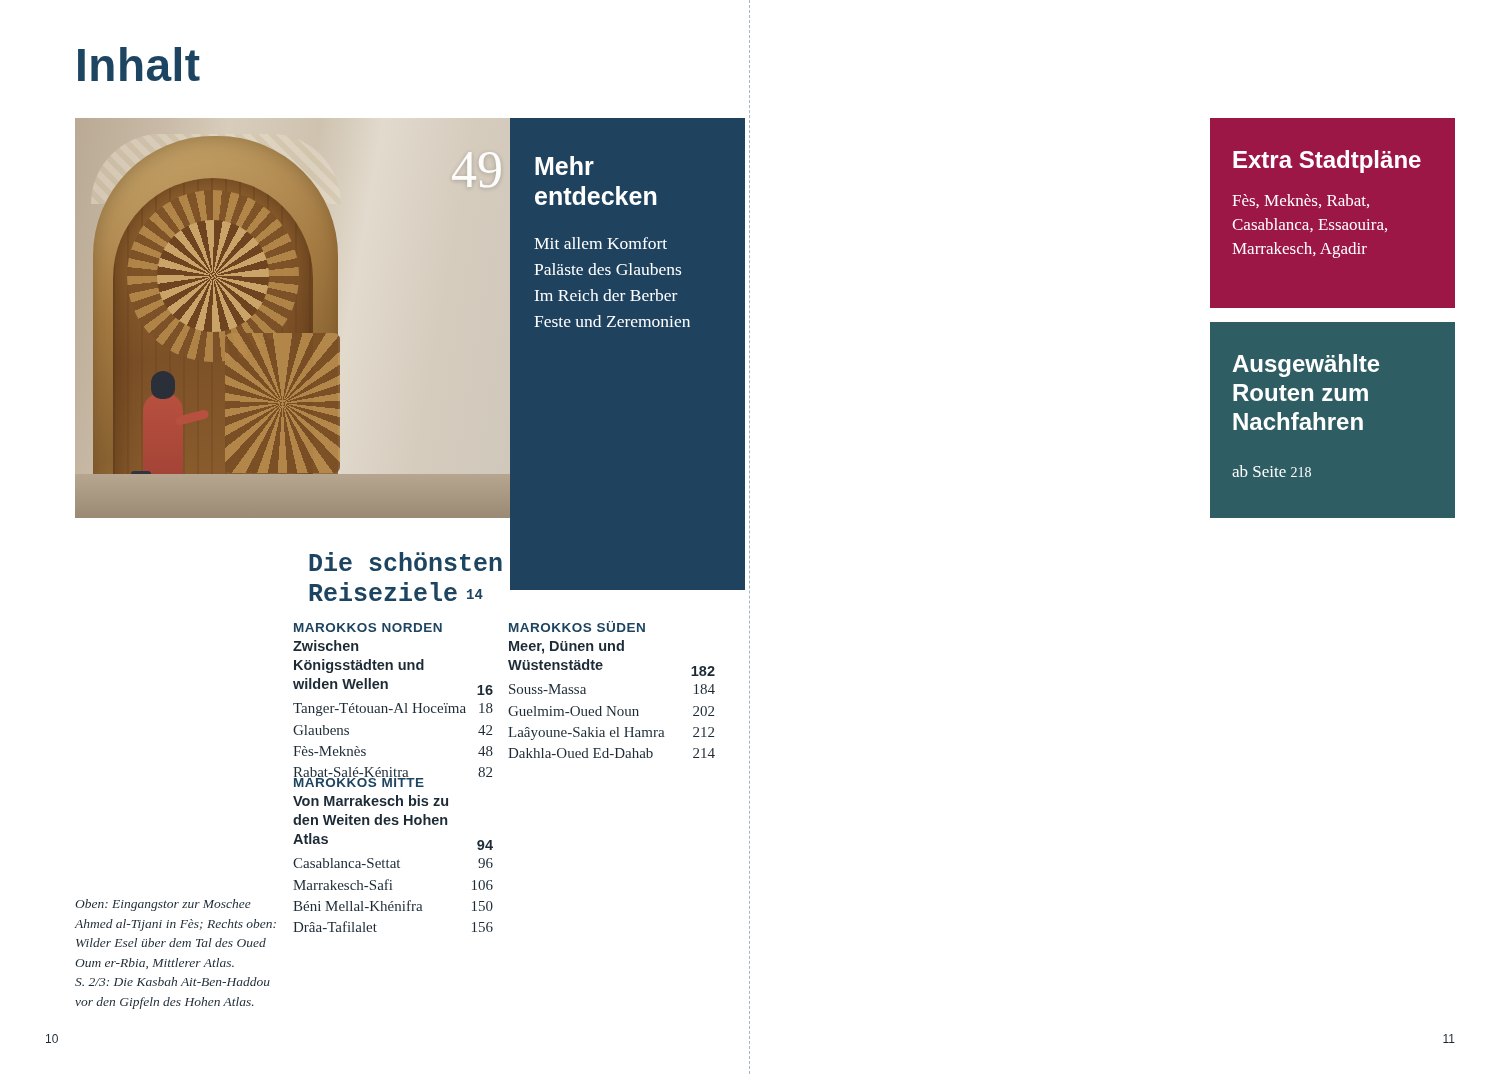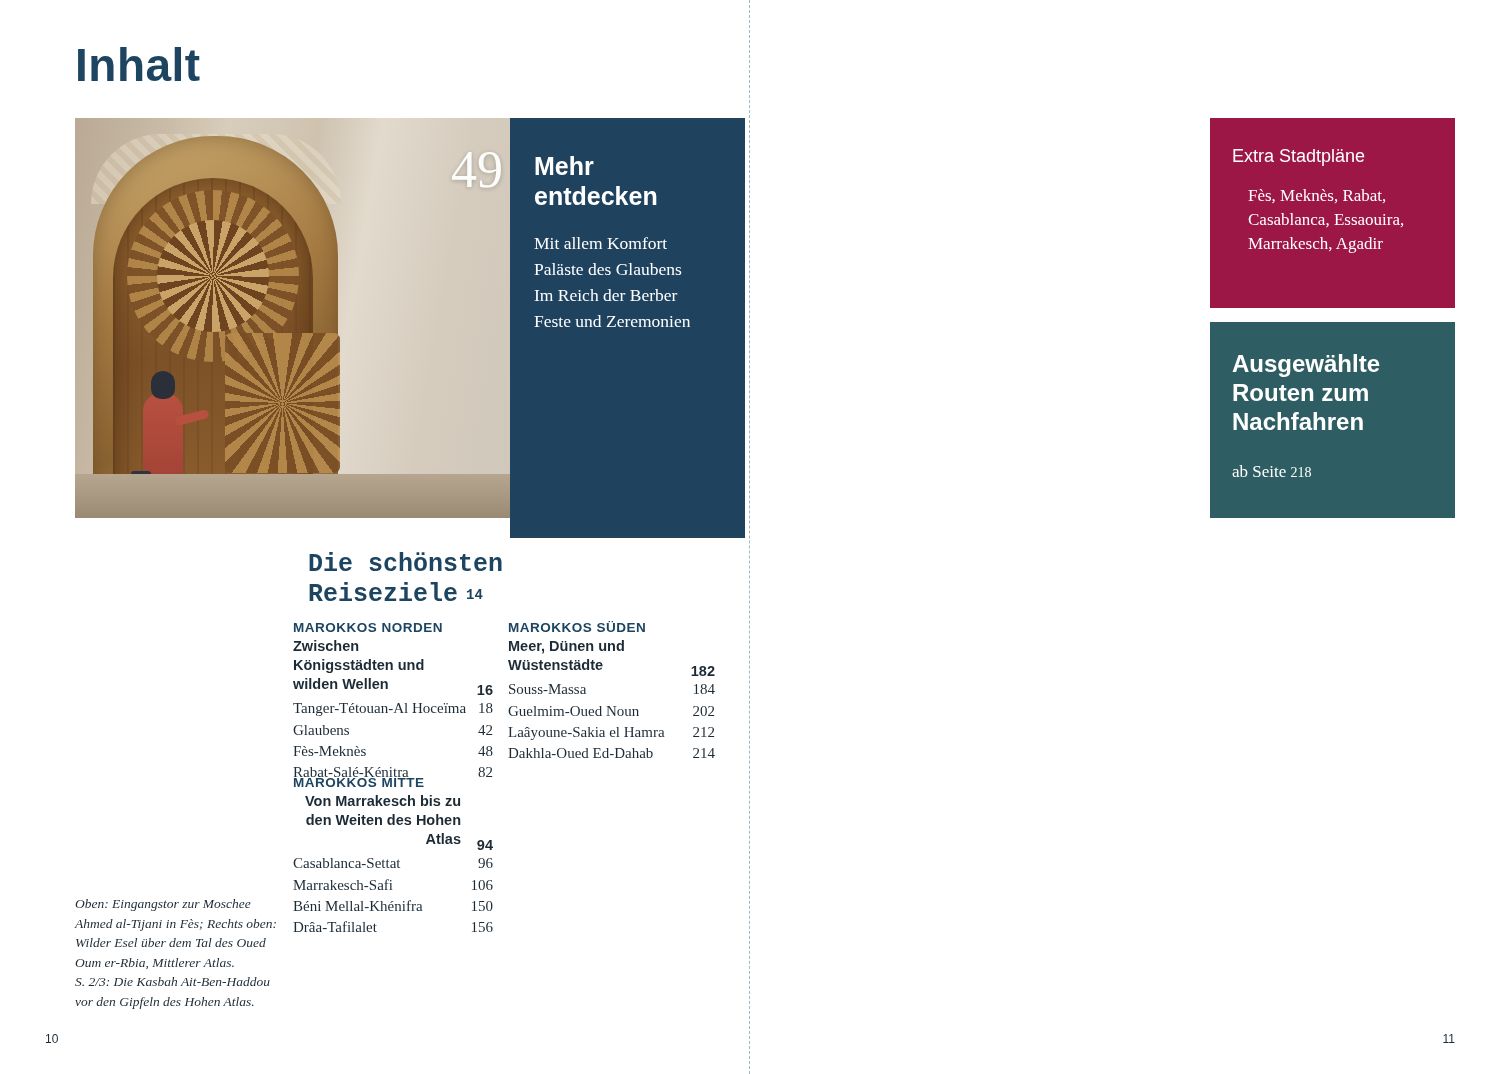--- a/index.html
+++ b/index.html
@@ -167,21 +167,21 @@
   }
 
   
   .box {
     position: absolute;
     box-sizing: border-box;
     color: #ffffff;
   }
   .box-mehr {
     left: 510px; top: 118px;
-    width: 235px; height: 420px;
+    width: 235px; height: 472px;
     background: #1f425e;
     padding: 34px 22px 0 24px;
   }
   .box-mehr h2 {
     margin: 0 0 20px 0;
     font-size: 25px;
     font-weight: bold;
     line-height: 1.18;
   }
   .box-mehr ul {
@@ -191,26 +191,26 @@
     line-height: 1.48;
   }
   .box-stadt {
     right: 45px; top: 118px;
     width: 245px; height: 190px;
     background: #9c1646;
     padding: 28px 20px 0 22px;
   }
   .box-stadt h2 {
     margin: 0 0 14px 0;
-    font-size: 18px;
-    font-weight: normal;
+    font-size: 24px;
+    font-weight: bold;
     line-height: 1.2;
   }
   .box-stadt p {
-    margin: 16px;
+    margin: 0;
     font-family: "Liberation Serif", serif;
     font-size: 17px;
     line-height: 1.42;
   }
   .box-routen {
     right: 45px; top: 322px;
     width: 245px; height: 196px;
     background: #2e5d63;
     padding: 28px 20px 0 22px;
   }
@@ -360,21 +360,21 @@
       </div>
       <div class="entry">
         <span>Rabat-Salé-Kénitra</span>
         <span class="pg">82</span>
       </div>
     </div>
 
     <div class="list-block" style="left:293px; top:775px; width:200px;">
       <div class="col-head">MAROKKOS MITTE</div>
       <div class="sub-row">
-        <div class="col-sub" style="max-width:168px;text-align:right;">Von Marrakesch bis zu den Weiten des Hohen Atlas</div>
+        <div class="col-sub" style="max-width:168px;">Von Marrakesch bis zu den Weiten des Hohen Atlas</div>
         <div class="pg" style="color:#1d2b36; align-self:flex-end;">94</div>
       </div>
       <div class="entry">
         <span>Casablanca-Settat</span>
         <span class="pg">96</span>
       </div>
       <div class="entry">
         <span>Marrakesch-Safi</span>
         <span class="pg">106</span>
       </div>

